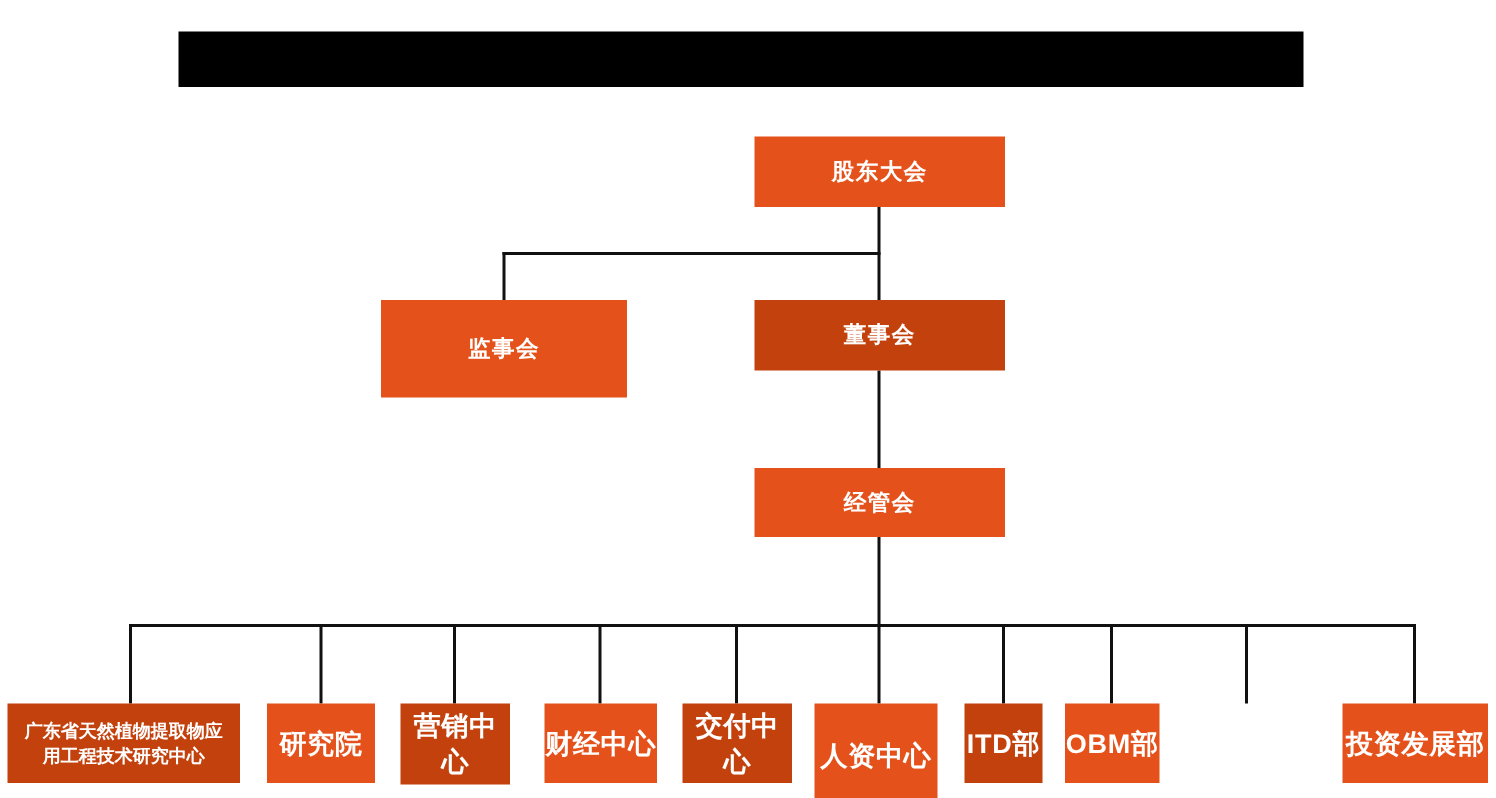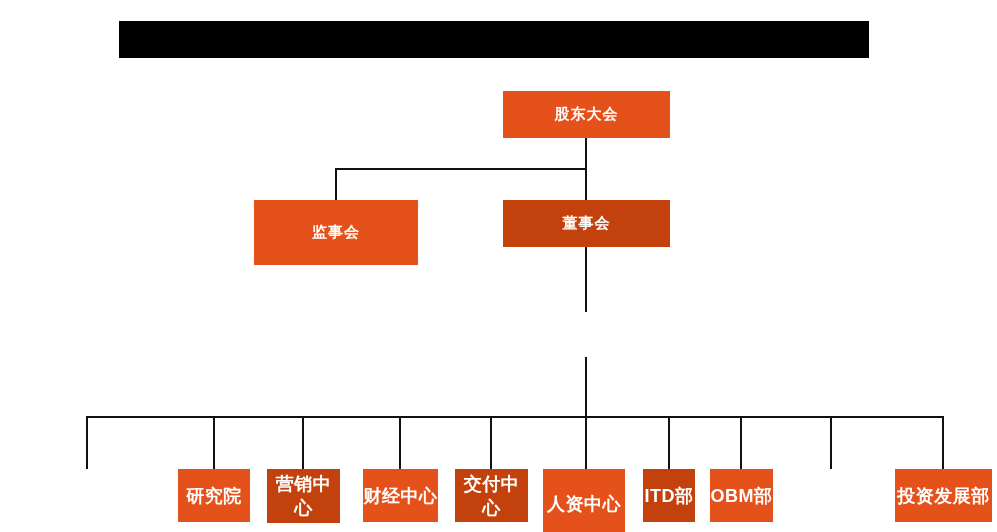--- a/index.html
+++ b/index.html
@@ -62,21 +62,28 @@
     <span>股东大会</span>
   </div>
 
   <div class="node primary lvl" style="left:254px;top:200px;width:164px;height:65px">
     <span>监事会</span>
   </div>
   <div class="node secondary lvl" style="left:503px;top:200px;width:167px;height:47px">
     <span>董事会</span>
   </div>
 
+  <div class="node primary lvl" style="left:503px;top:312px;width:167px;height:46px">
+    <span>经管会</span>
+  </div>
 
+  <div class="node secondary dept-small" style="left:5px;top:469px;width:155px;height:53px;font-weight:bold">
+    <span>广东省天然植物提取物应</span>
+    <span>用工程技术研究中心</span>
+  </div>
   <div class="node primary dept" style="left:178px;top:469px;width:72px;height:53px">
     <span>研究院</span>
   </div>
   <div class="node secondary dept" style="left:267px;top:469px;width:73px;height:54px">
     <span>营销中心</span>
   </div>
   <div class="node primary dept" style="left:363px;top:469px;width:75px;height:53px">
     <span>财经中心</span>
   </div>
   <div class="node secondary dept" style="left:455px;top:469px;width:73px;height:53px">

